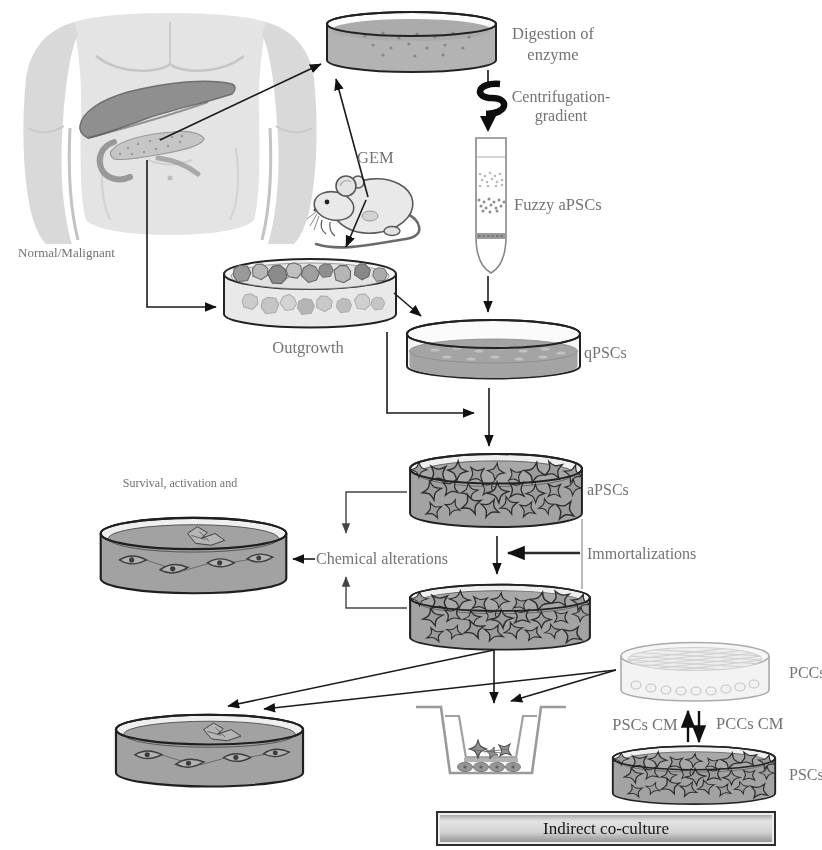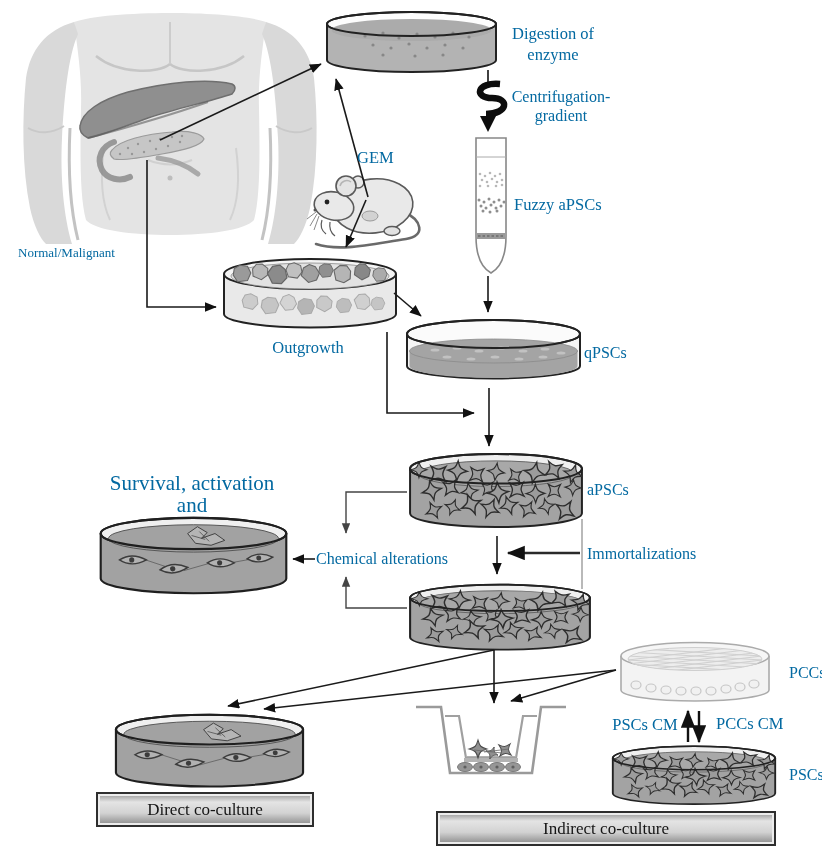--- a/index.html
+++ b/index.html
@@ -1,19 +1,19 @@
 <!DOCTYPE html>
 <html><head>
 <meta charset="utf-8">
 <style>
   html,body{margin:0;padding:0;background:#fff;}
   .canvas{position:relative;width:822px;height:850px;background:#ffffff;
           font-family:"Liberation Serif",serif;color:#151515;overflow:hidden;}
   .abs{position:absolute;}
-  .lbl{position:absolute;white-space:nowrap;font-size:16px;line-height:19px;color:#0369a1;}
+  .lbl{position:absolute;white-space:nowrap;font-size:16px;line-height:19px;color:#737373;}
   .ctr{text-align:center;white-space:normal;}
   .cobox{position:absolute;border:2.5px solid #2e2e2e;
          background:linear-gradient(180deg,#969696 0%,#e4e4e4 26%,#d2d2d2 62%,#8a8a8a 100%);
          box-shadow:inset 0 0 0 2px #ececec;
          display:flex;align-items:center;justify-content:center;font-size:17px;}
   svg{display:block;}
 </style>
 </head>
 <body>
 
@@ -374,37 +374,34 @@
   <div class="lbl" style="left:357px;top:148px;font-size:16.5px">GEM</div>
 
   <div class="lbl" style="left:18px;top:243px;font-size:13px">Normal/Malignant</div>
 
   <div class="lbl ctr" style="left:252px;top:338px;width:112px;font-size:16.5px">Outgrowth</div>
 
   <div class="lbl" style="left:584px;top:343px">qPSCs</div>
 
   <div class="lbl" style="left:587px;top:480px">aPSCs</div>
 
-  <div class="lbl ctr" style="left:92px;top:472px;width:200px;font-size:21px;line-height:22px">
+  <div class="lbl ctr" style="left:80px;top:472px;width:200px;font-size:12px;line-height:22px">
     <span>Survival, activation and</span><br>
   </div>
 
   <div class="lbl" style="left:316px;top:549px">Chemical alterations</div>
 
   <div class="lbl" style="left:587px;top:544px">Immortalizations</div>
 
   <div class="lbl" style="left:789px;top:663px">PCCs</div>
 
   <div class="lbl" style="left:608px;top:715px;width:74px;text-align:center;font-size:16.5px">PSCs CM</div>
 
   <div class="lbl" style="left:716px;top:714px;font-size:16.5px">PCCs CM</div>
 
   <div class="lbl" style="left:789px;top:765px">PSCs</div>
 
-  <div class="cobox" style="left:96px;top:792px;width:214px;height:31px">
-    <span>Direct co-culture</span>
-  </div>
 
   <div class="cobox" style="left:436px;top:811px;width:336px;height:31px">
     <span>Indirect co-culture</span>
   </div>
 
 </div>
 
 </body></html>

